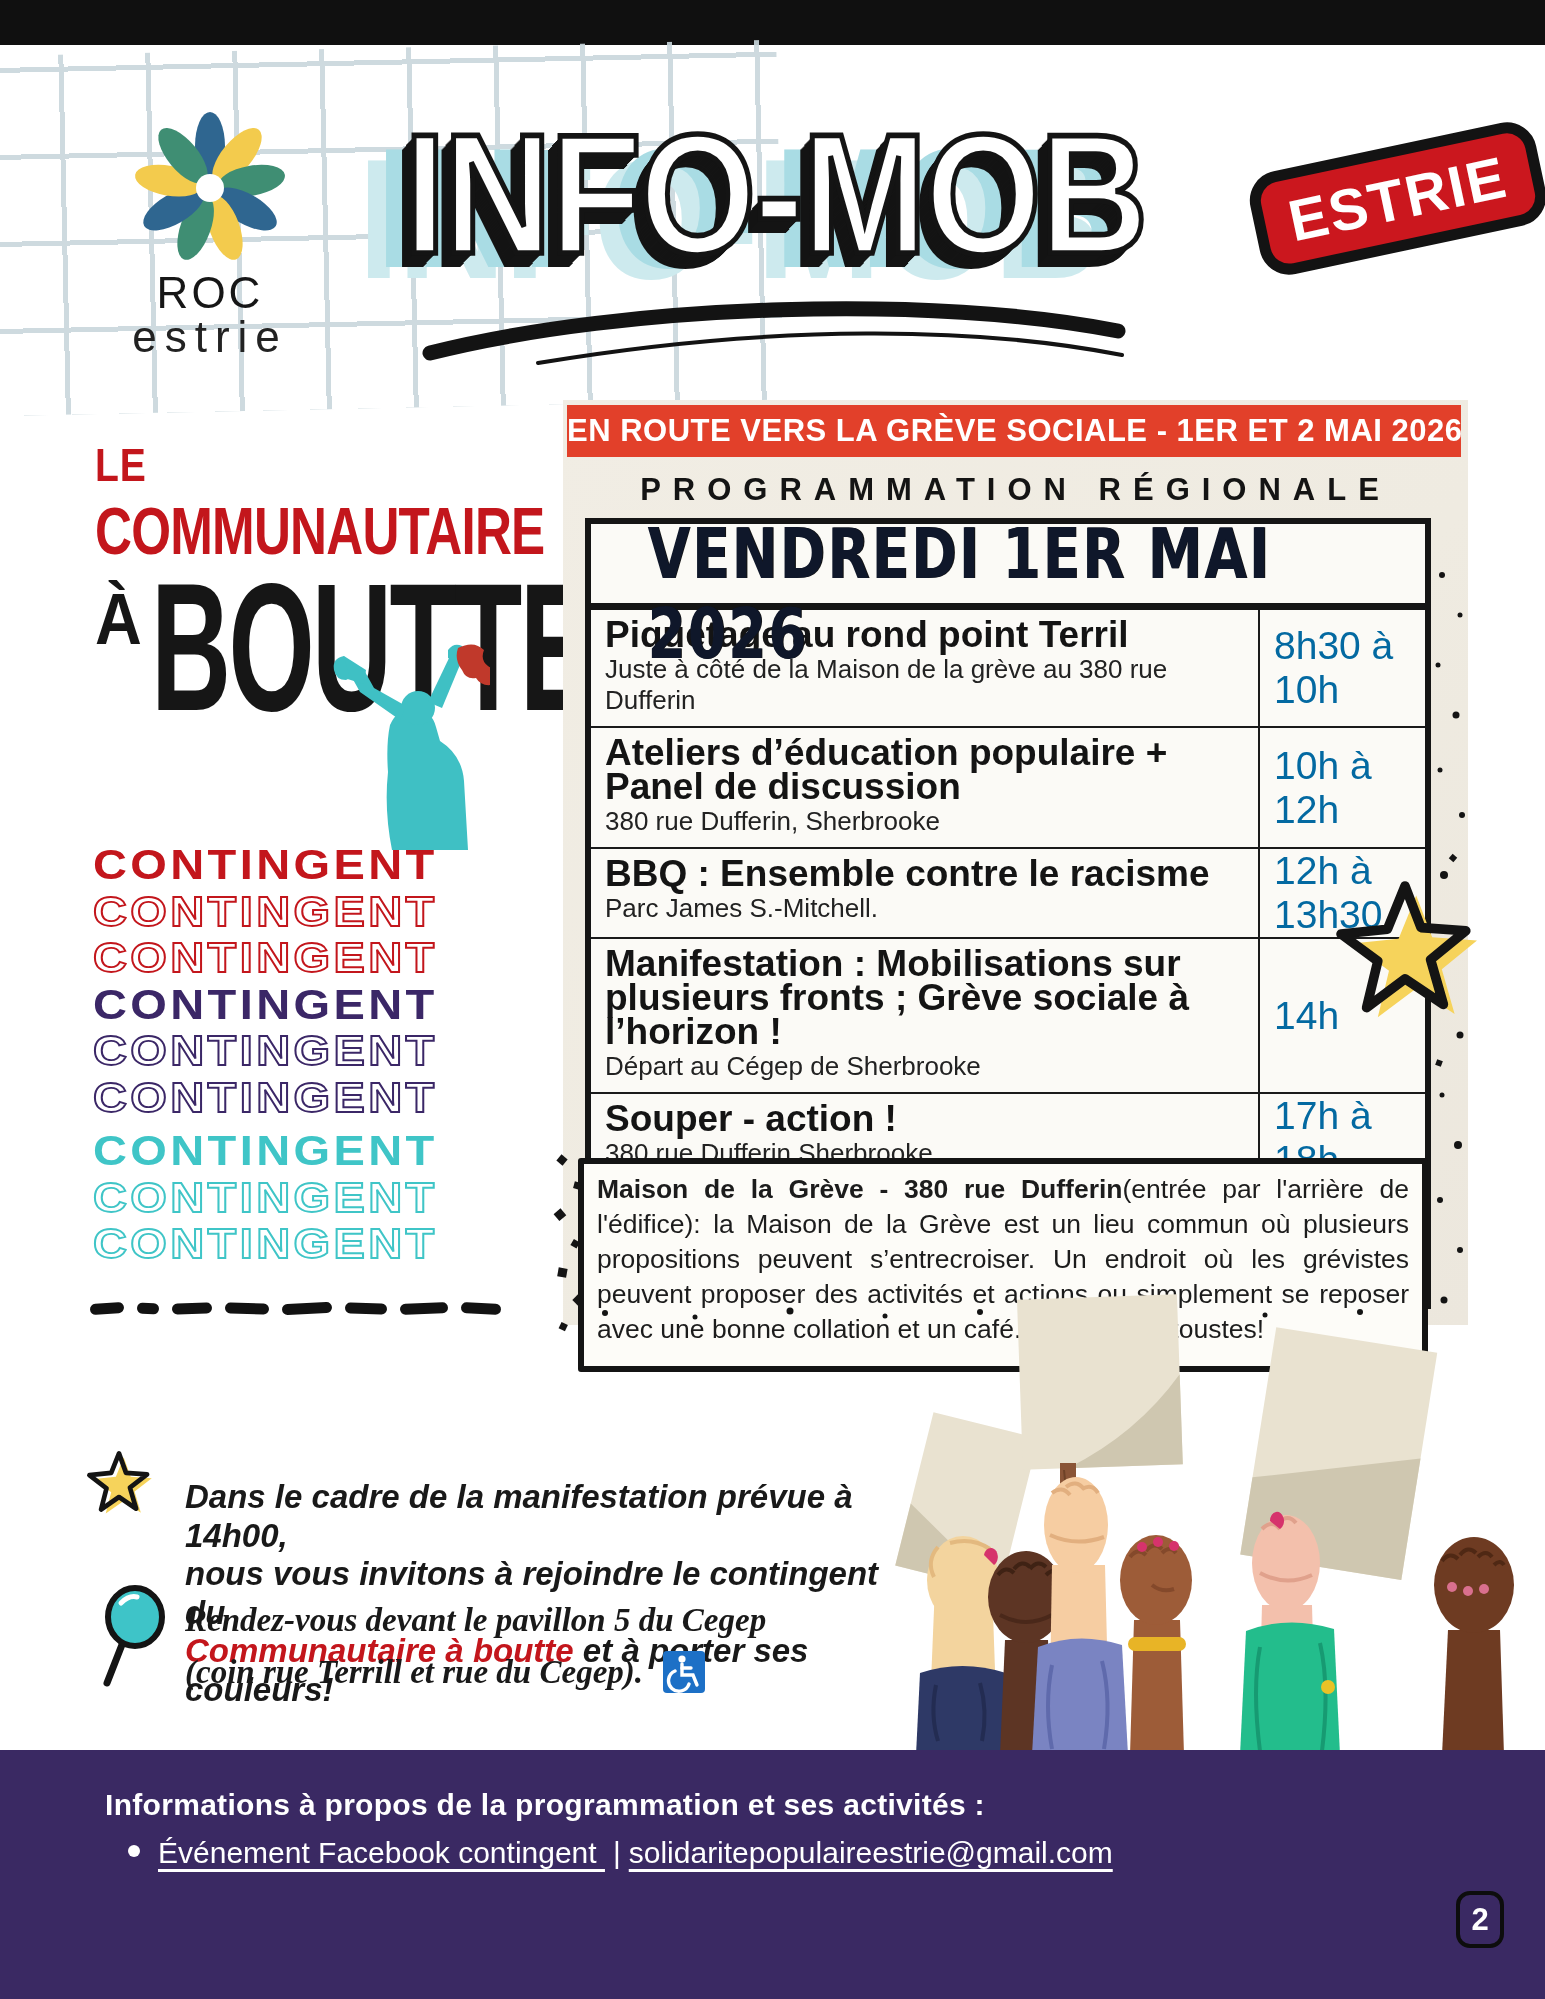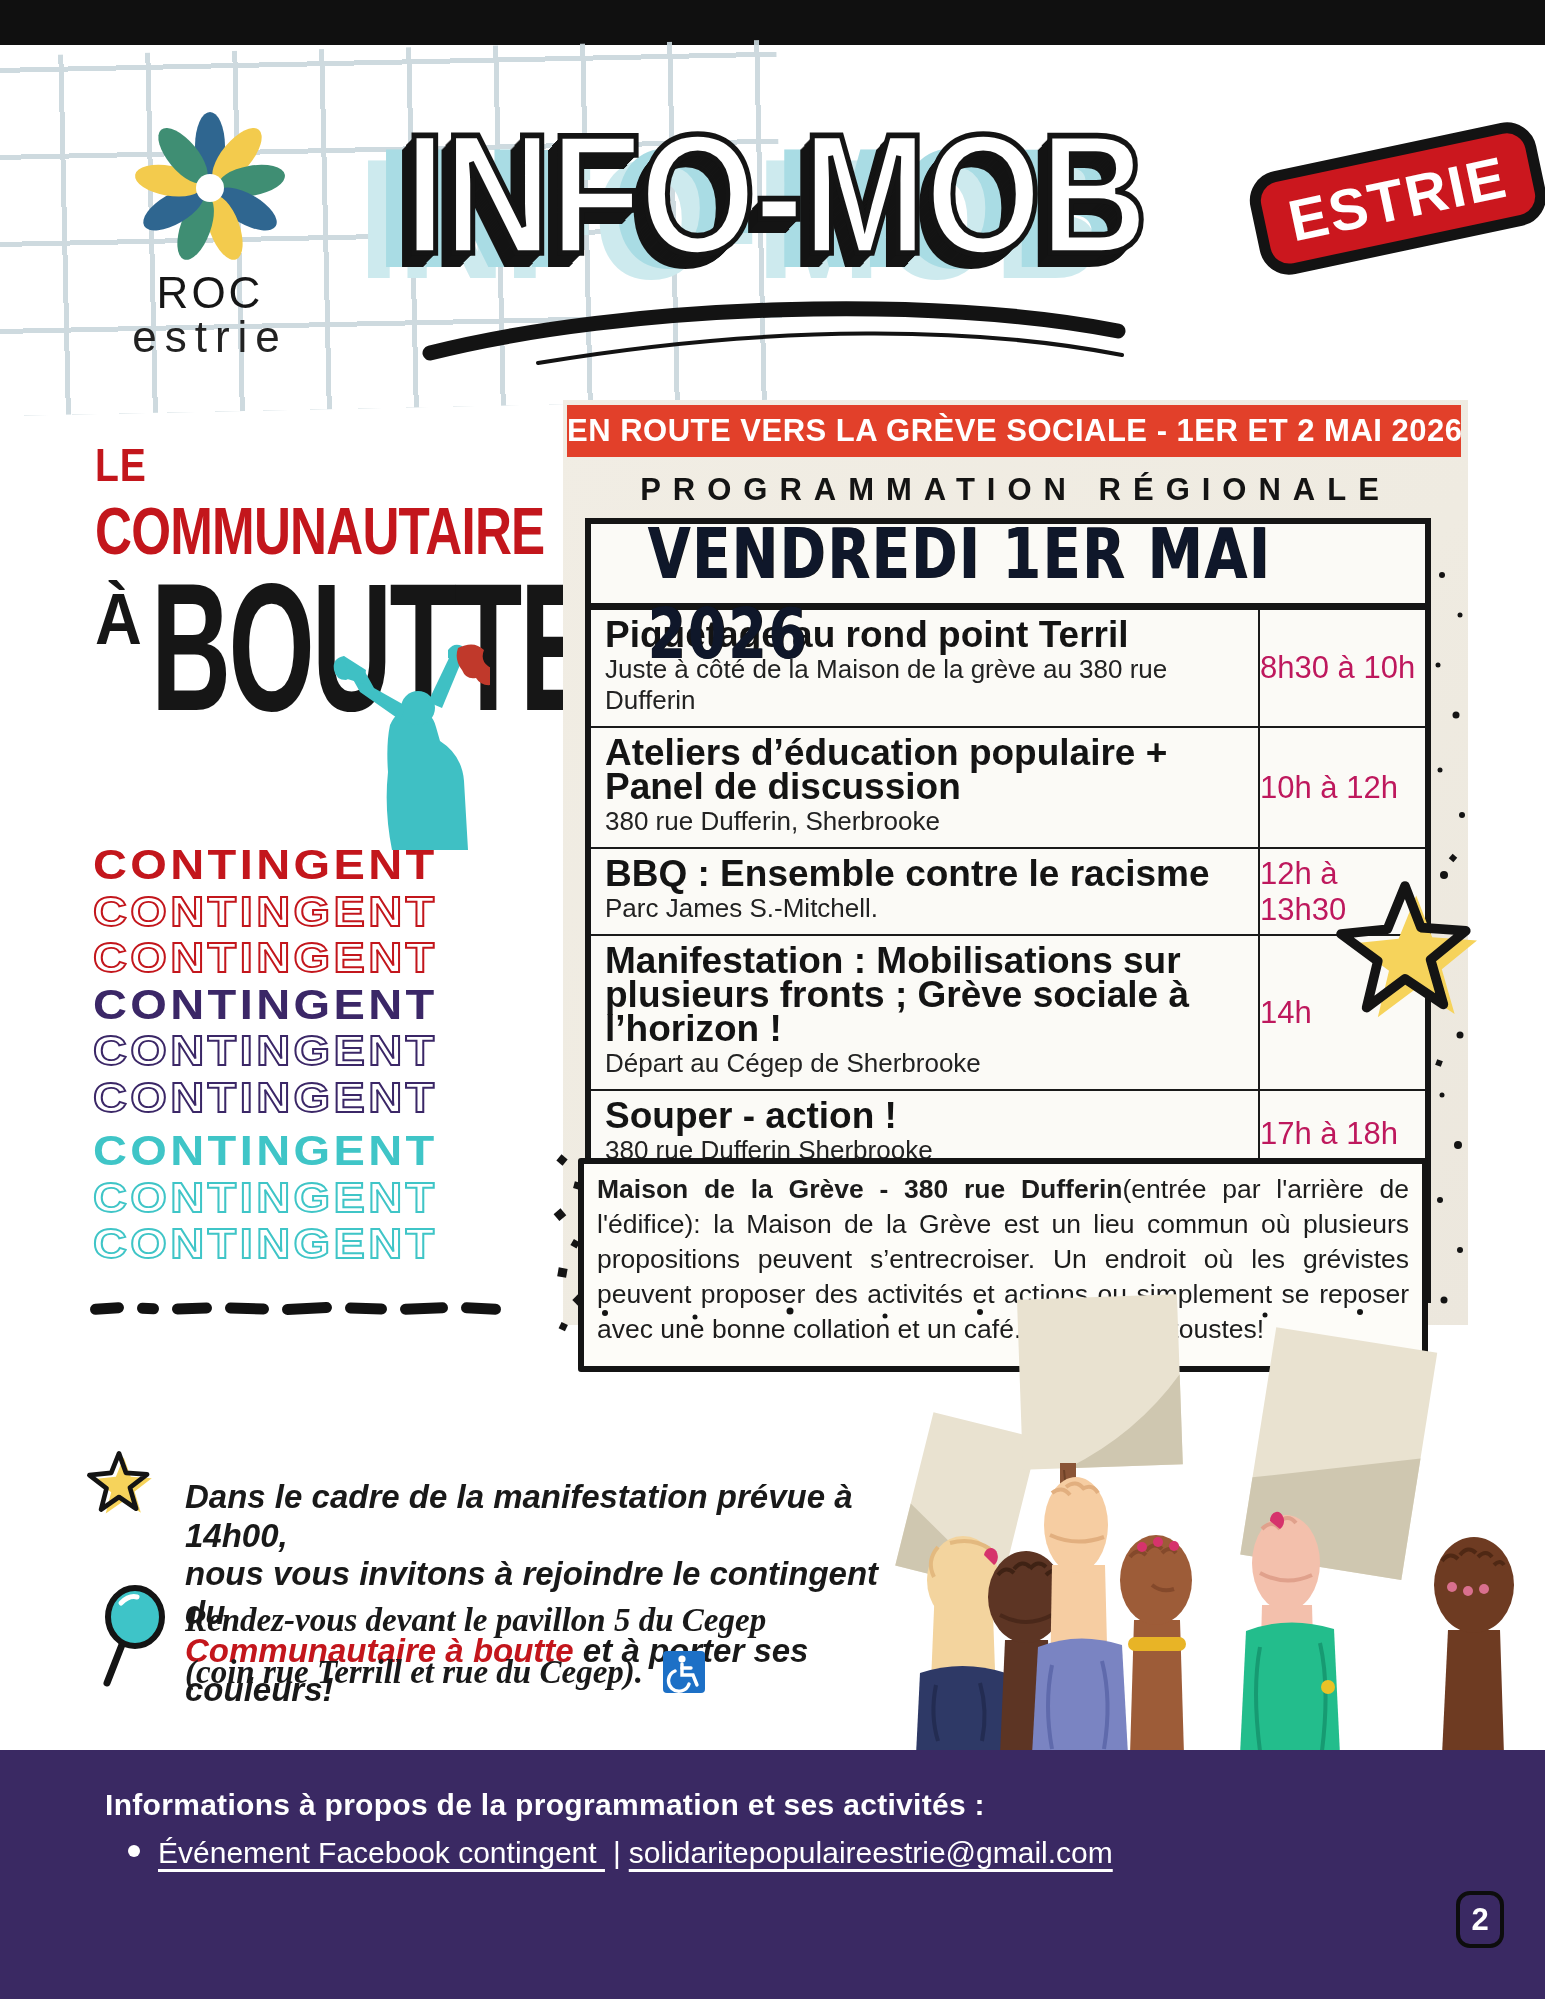--- a/index.html
+++ b/index.html
@@ -108,21 +108,21 @@
     padding-left:24px;
   }
   .t-header .hd { transform:scaleY(1.15) scaleX(.92); font-family:"DejaVu Sans", sans-serif; text-shadow:1px 0 #141414; }
   .t-row { display:grid; grid-template-columns:667px 1fr; border-bottom:2.5px solid #1a1a1a; }
   .t-row:last-child { border-bottom:none; }
   .t-cell { padding:8px 14px 10px 14px; }
   .t-title { font-weight:bold; font-size:37px; line-height:34px; color:#141414; }
   .t-detail { font-size:26px; line-height:31px; color:#222; margin-top:2px; }
   .t-time {
     border-left:2.5px solid #1a1a1a; display:flex; align-items:center;
-    font-size:31px; color:#be185d; 
+    font-size:39px; color:#0369a1; padding-left:14px;
   }
   .r1 { min-height:98px; } .r2 { min-height:99px; } .r3 { min-height:76px; }
   .r4 { min-height:117px; } .r5 { min-height:68px; } .r6 { min-height:77px; }
 
   .note {
     position:absolute; left:15px; top:758px; width:850px; min-height:149px;
     background:#fdfcf8; border:6px solid #141414; border-radius:3px;
     padding:8px 13px 10px 13px;
     font-size:26.5px; line-height:35px; color:#1c1c1c; text-align:justify;
   }

